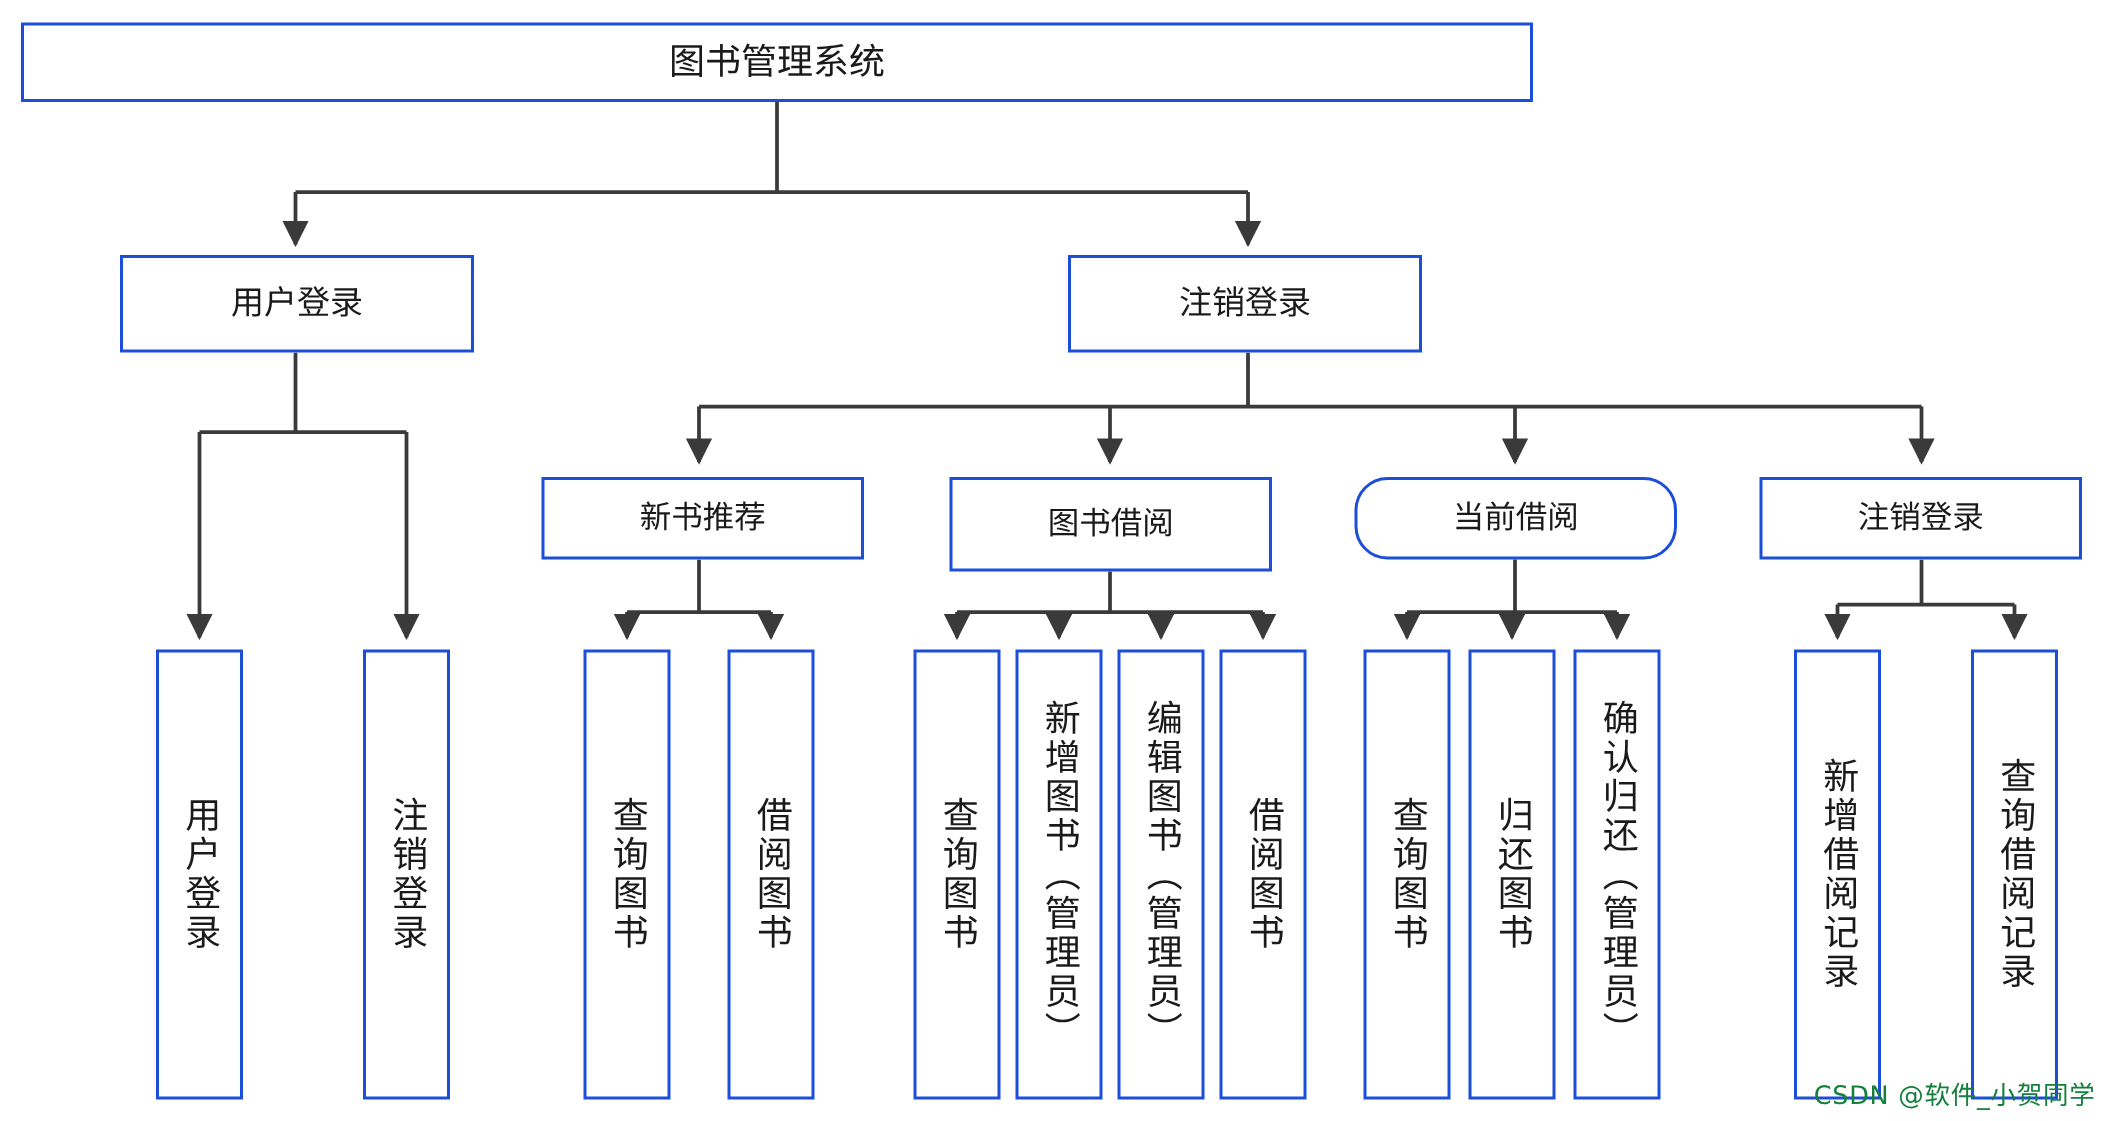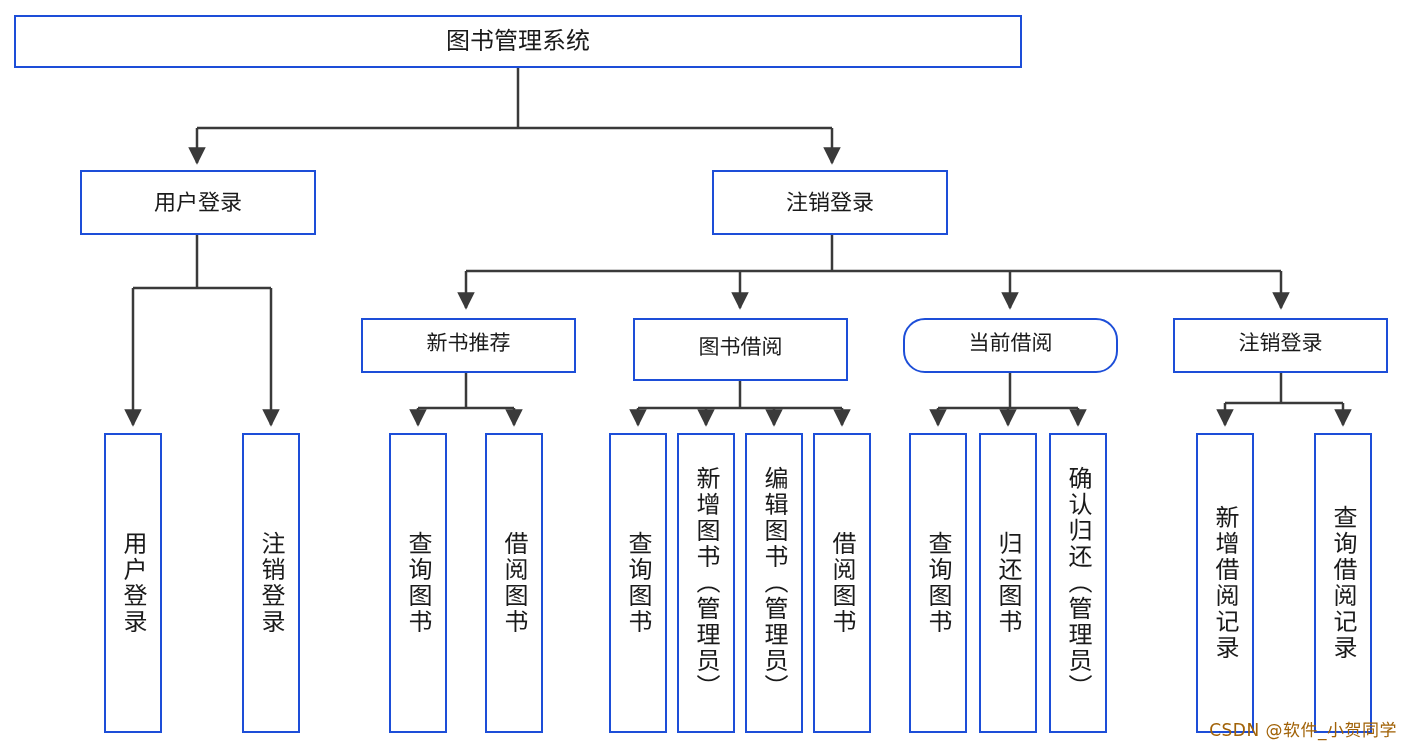--- a/index.html
+++ b/index.html
@@ -43,41 +43,40 @@
     white-space: nowrap;
   }
   .node.root .lbl {
     font-size: 24px;
   }
   .node.level2 .lbl {
     font-size: 22px;
   }
   .node.level3 .lbl {
     font-size: 21px;
-    font-family: Liberation Mono, monospace;
   }
   .node.leaf {
     align-items: center;
     justify-content: center;
     padding: 4px 0;
   }
   .node.leaf .lbl {
     writing-mode: vertical-rl;
     text-orientation: upright;
     font-size: 24px;
     letter-spacing: 2px;
     line-height: 1;
     white-space: nowrap;
   }
   .watermark {
     position: absolute;
     right: 8px;
     bottom: 6px;
     font-size: 17px;
-    color: #a16207;
+    color: #15803d;
     letter-spacing: 0.5px;
     z-index: 5;
     white-space: nowrap;
     font-family: "DejaVu Sans", "Liberation Sans", sans-serif;
   }
 </style>
 </head>
 <body>
 
 <div id="canvas">

